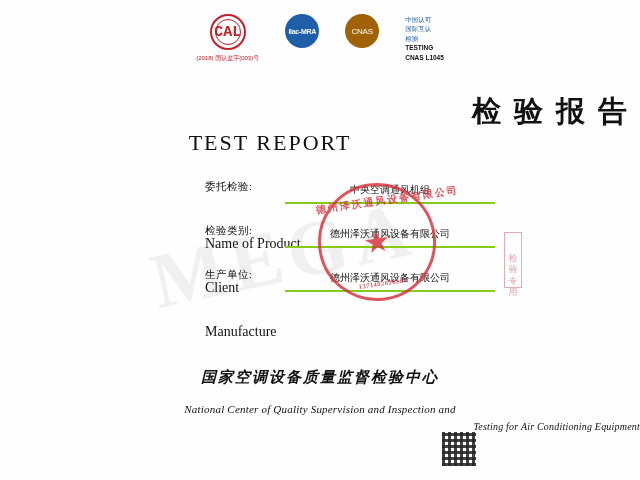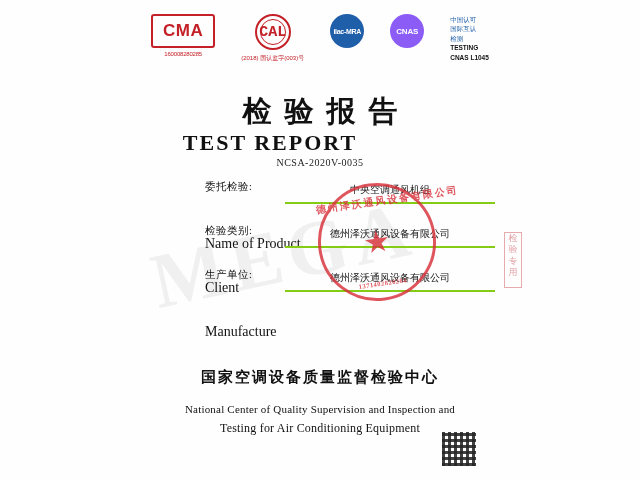--- a/index.html
+++ b/index.html
@@ -106,28 +106,28 @@
     font-size: 7px;
     font-weight: bold;
     letter-spacing: -0.3px;
   }
 
   
   .cnas-circle {
     width: 34px;
     height: 34px;
     border-radius: 50%;
-    background: #8b5cf6;
+    background: #a16207;
     color: #ffffff;
     display: flex;
     align-items: center;
     justify-content: center;
     font-family: "Liberation Sans", sans-serif;
     font-size: 8px;
-    font-weight: bold;
+    font-weight: normal;
     letter-spacing: -0.2px;
   }
 
   
   .cnas-text {
     font-family: "Liberation Sans", sans-serif;
     font-size: 6.5px;
     line-height: 1.45;
     color: #111;
     text-align: left;
@@ -135,39 +135,38 @@
   }
   .cnas-text .blue { color: #1f5fa9; }
   .cnas-text .bold { font-weight: bold; }
 
   
   .title-cn {
     position: absolute;
     top: 92px;
     left: 0;
     width: 640px;
-    text-align: center;
+    text-align: right;
     font-size: 29px;
     font-weight: bold;
     letter-spacing: 13px;
     text-indent: 13px;
     color: #111;
     font-family: "Liberation Serif", serif;
   }
   .title-en {
     position: absolute;
     top: 130px;
     left: 0;
     width: 540px;
     text-align: center;
     font-size: 22px;
     letter-spacing: 2px;
     color: #111;
     font-family: "Liberation Serif", serif;
-    font-weight: bold;
   }
   .report-no {
     position: absolute;
     top: 157px;
     left: 0;
     width: 640px;
     text-align: center;
     font-size: 10px;
     letter-spacing: 0.5px;
     color: #222;
@@ -218,38 +217,40 @@
     overflow: hidden;
   }
 
   
   .footer {
     position: absolute;
     top: 368px;
     left: 0;
     width: 640px;
     text-align: center;
+    font-style: italic;
   }
   .footer-cn {
     font-size: 15px;
     font-weight: bold;
     letter-spacing: 2px;
     color: #111;
   }
   .footer-en1 {
     margin-top: 16px;
     font-size: 11px;
     color: #111;
     letter-spacing: 0.2px;
   }
   .footer-en2 {
     margin-top: 6px;
-    font-size: 12px;
+    font-size: 10px;
     color: #111;
     letter-spacing: 0.2px;
+    text-align: right;
   }
 
   
   .seal {
     position: absolute;
     left: 318px;
     top: 183px;
     width: 112px;
     height: 112px;
     border-radius: 50%;
@@ -303,21 +304,21 @@
     position: absolute;
     right: 118px;
     top: 232px;
     width: 18px;
     height: 56px;
     border: 1px solid rgba(200,70,80,0.45);
     color: rgba(200,70,80,0.5);
     font-size: 9px;
     line-height: 1.25;
     text-align: center;
-    padding-top: 0;
+    padding-top: 20px;
     box-sizing: border-box;
   }
 
   
   .qr {
     position: absolute;
     left: 440px;
     top: 430px;
     width: 34px;
     height: 34px;
@@ -329,24 +330,20 @@
     opacity: 0.85;
   }
 </style>
 </head>
 <body>
 
 <div class="page">
 
   <div class="marks">
 
-    <div class="mark">
-      <div class="cma-box">CMA</div>
-      <div class="cma-sub">160008280285</div>
-    </div>
 
     <div class="mark">
       <div class="cal-circle">CAL</div>
       <div class="cal-sub">(2018) 国认监字(003)号</div>
     </div>
 
     <div class="mark">
       <div class="ilac-circle">ilac-MRA</div>
     </div>
 
@@ -364,21 +361,20 @@
       </div>
     </div>
 
   </div>
 
   <div class="watermark">MEGA</div>
   <div class="side-stamp">检验专用</div>
 
   <div class="title-cn">检验报告</div>
   <div class="title-en">TEST REPORT</div>
-  <div class="report-no">NCSA-2020V-0035</div>
 
   <div class="fields">
 
     <div class="field-row">
       <div class="field-label">
         <div class="label-cn">委托检验:</div>
         <div class="label-en">Name of Product</div>
       </div>
       <div class="field-value">中央空调通风机组</div>
     </div>

